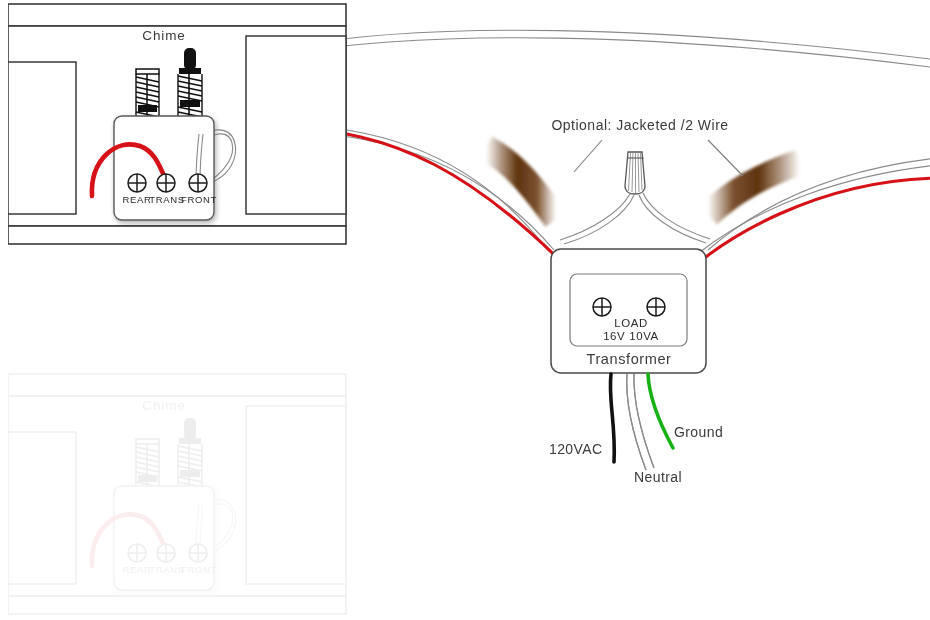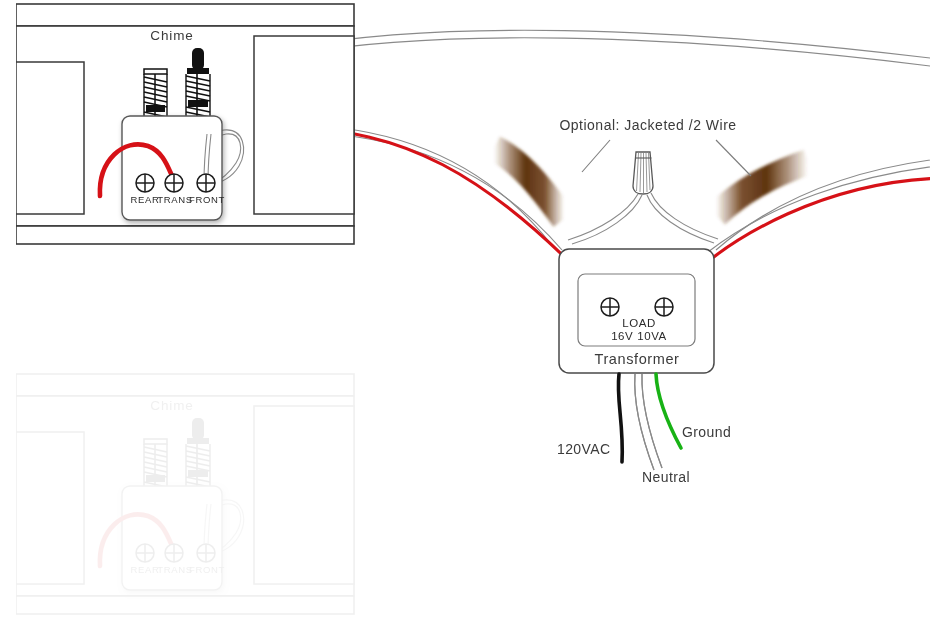--- a/index.html
+++ b/index.html
@@ -9,21 +9,21 @@
   }
   body {
     width: 930px;
     height: 620px;
     overflow: hidden;
     font-family: "Liberation Sans", sans-serif;
     position: relative;
   }
   #stage {
     position: absolute;
-    left: 16px; top: 0;
+    left: 8px; top: 0;
     width: 806px;
     height: 620px;
   }
   svg#diagram {
     display: block;
     width: 930px;
     height: 620px;
   }
   .lbl {
     font-family: "Liberation Sans", sans-serif;

